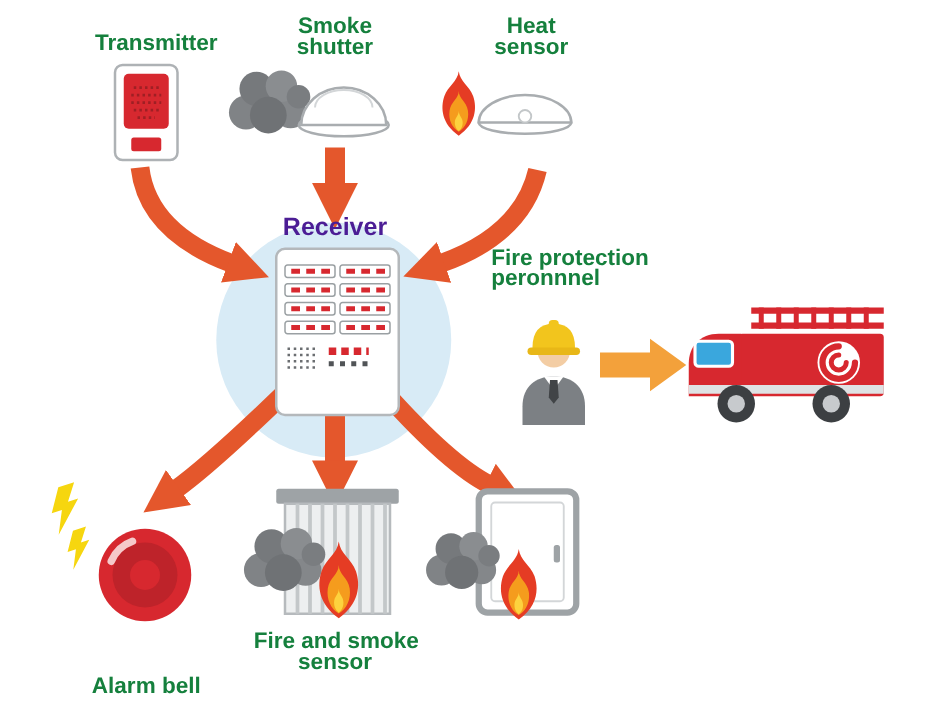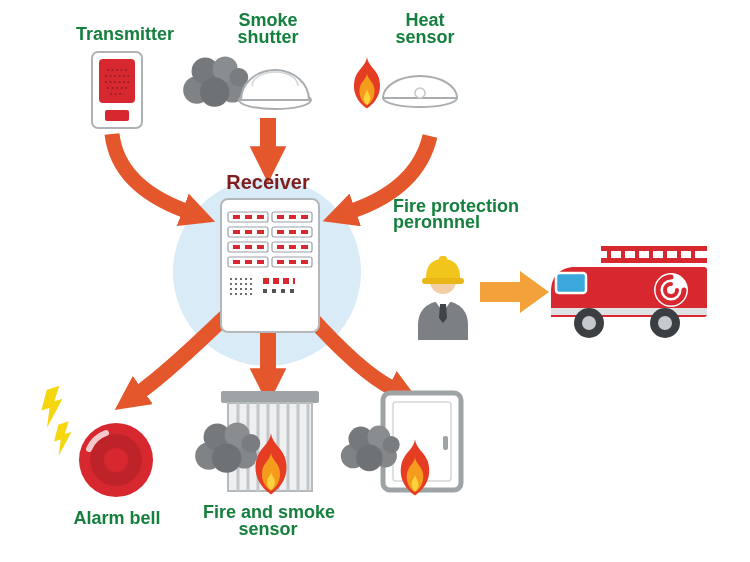--- a/index.html
+++ b/index.html
@@ -6,21 +6,21 @@
   .stage{
     position:relative;width:750px;height:562px;background:#ffffff;
     font-family:"Liberation Sans",sans-serif;overflow:hidden;
   }
   svg.gfx{position:absolute;left:0;top:0;}
   .lbl{
     position:absolute;color:#15803d;font-size:18px;font-weight:bold;
     text-align:center;line-height:17px;white-space:nowrap;
   }
   .lbl div{white-space:nowrap;}
-  .lbl.receiver{font-size:20px;color:#7f1d1d;line-height:24px;}
+  .lbl.receiver{font-size:20px;color:#4c1d95;line-height:24px;}
   .lbl.left{text-align:left;}
 </style>
 </head>
 <body>
 
 <div class="stage">
 
   <svg class="gfx" width="750" height="562" viewBox="0 0 750 562">
     <defs>
       <marker id="ah" viewBox="0 0 6 6" refX="0.6" refY="3" markerWidth="2.3" markerHeight="2.3" orient="auto">
@@ -164,21 +164,21 @@
   </div>
 
   <div class="lbl receiver" style="left:192px;top:170px;width:152px;">Receiver</div>
 
   <div class="lbl left" style="left:393px;top:198px;width:130px;line-height:16px;">
     <div>Fire protection</div>
     <div>peronnnel</div>
   </div>
 
 
-  <div class="lbl" style="left:55px;top:510px;width:124px;">Alarm bell</div>
+  <div class="lbl" style="left:55px;top:540px;width:124px;">Alarm bell</div>
 
   <div class="lbl" style="left:203px;top:504px;width:130px;">
     <div>Fire and smoke</div>
     <div>sensor</div>
   </div>
 
 
 </div>
 
 </body></html>

